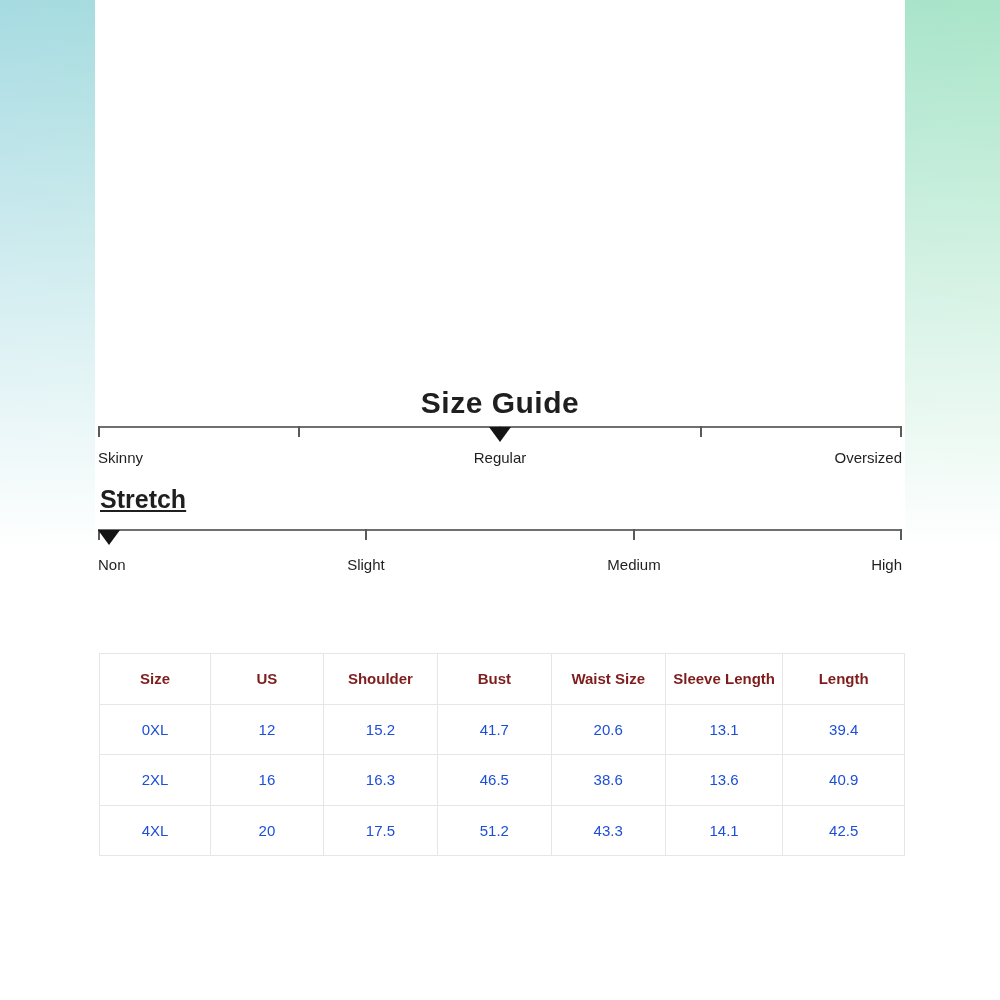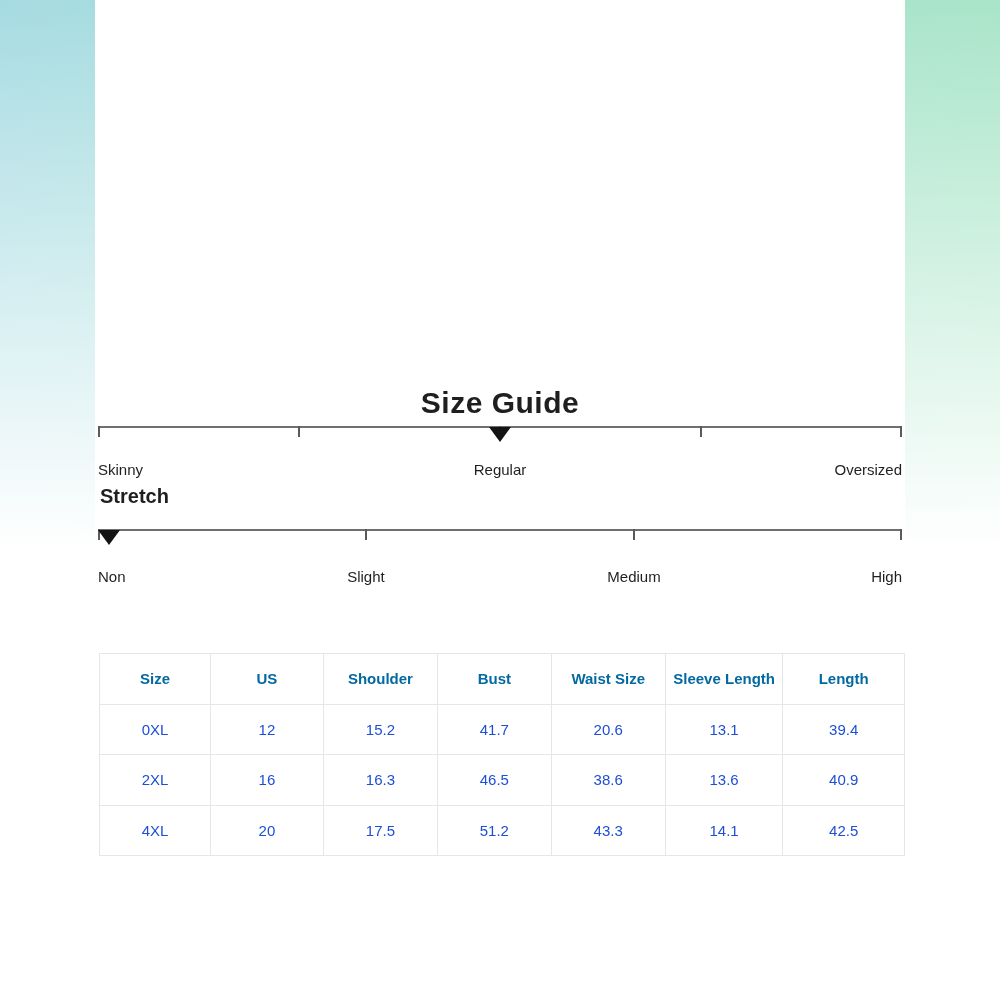--- a/index.html
+++ b/index.html
@@ -68,46 +68,46 @@
     position:absolute;
     left:3px;
     width:804px;
     height:18px;
     font-size:15px;
   }
   .slider-labels .slabel{
     position:absolute;
     top:0;
     white-space:nowrap;
-    margin-top:12px;
   }
   .heading{
     position:absolute;
     left:5px;
-    font-size:20px;
+    font-size:25px;
     font-weight:bold;
+    text-decoration:underline;
   }
   table.size-table{
     position:absolute;
     left:4px; top:653px;
     width:806px;
     border-collapse:collapse;
     table-layout:fixed;
     font-size:15px;
   }
   table.size-table th, table.size-table td{
     border:1px solid var(--table-border);
     height:50.5px;
     text-align:center;
     vertical-align:middle;
     padding:0 2px;
   }
   table.size-table th{
     font-weight:bold;
-    color:#0369a1;
+    color:#7f1d1d;
   }
   table.size-table td{
     color:#1d4ed8;
   }
 </style>
 </head>
 <body>
 
 <div class="card">
 

